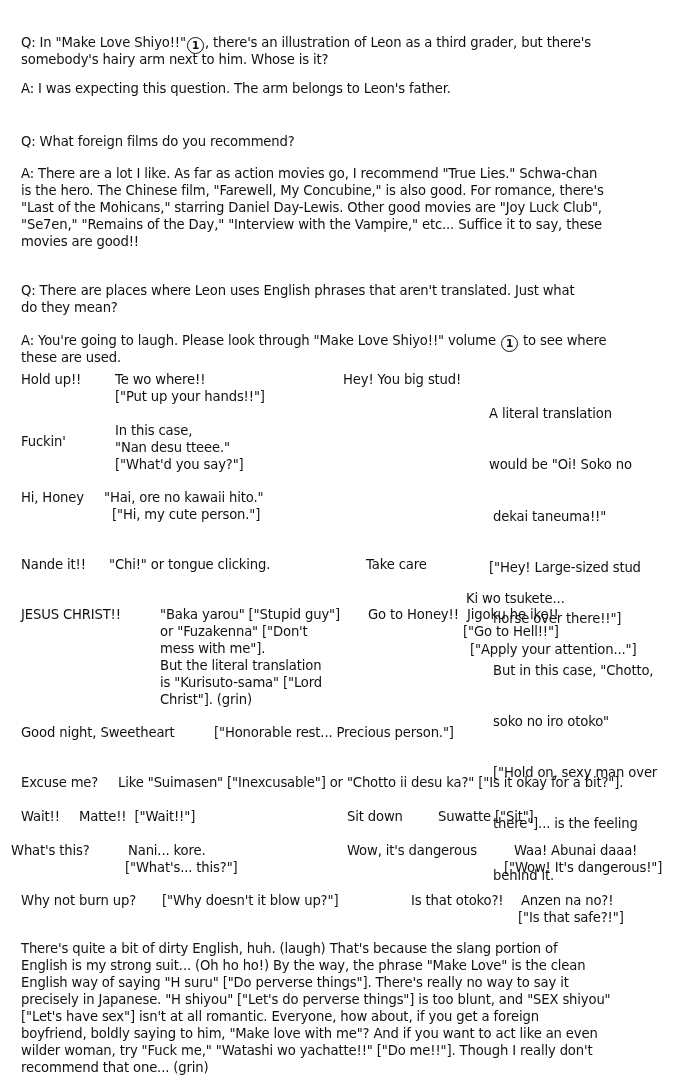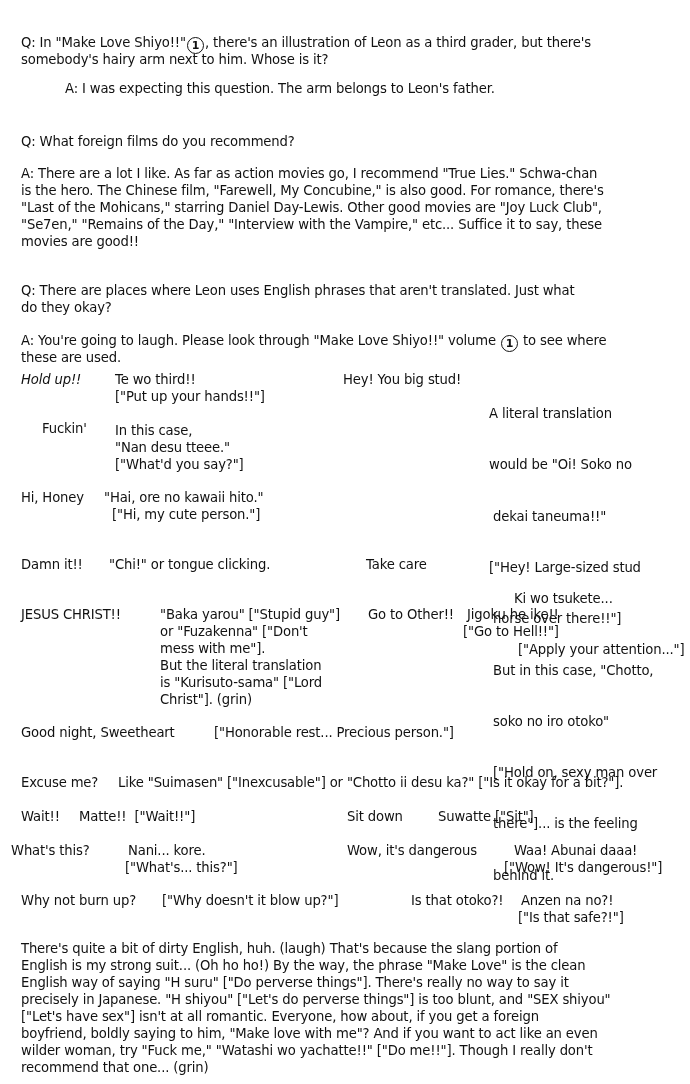--- a/index.html
+++ b/index.html
@@ -16,43 +16,43 @@
   }
   .block { position: absolute; line-height: 17px; white-space: nowrap; }
 </style>
 </head>
 <body>
 
 <div class="abs" style="left:21px; top:34px;">
   <span>Q: In "Make Love Shiyo!!"</span><span class="circ">1</span><span>, there's an illustration of Leon as a third grader, but there's</span>
 </div>
 <div class="abs" style="left:21px; top:51px;">somebody's hairy arm next to him. Whose is it?</div>
-<div class="abs" style="left:21px; top:80px;margin-left:44px;">A: I was expecting this question. The arm belongs to Leon's father.</div>
+<div class="abs" style="left:21px; top:80px;">A: I was expecting this question. The arm belongs to Leon's father.</div>
 
 <div class="abs" style="left:21px; top:133px;">Q: What foreign films do you recommend?</div>
 <div class="abs" style="left:21px; top:165px;">A: There are a lot I like. As far as action movies go, I recommend "True Lies." Schwa-chan</div>
 <div class="abs" style="left:21px; top:182px;">is the hero. The Chinese film, "Farewell, My Concubine," is also good. For romance, there's</div>
 <div class="abs" style="left:21px; top:199px;">"Last of the Mohicans," starring Daniel Day-Lewis. Other good movies are "Joy Luck Club",</div>
 <div class="abs" style="left:21px; top:216px;">"Se7en," "Remains of the Day," "Interview with the Vampire," etc... Suffice it to say, these</div>
 <div class="abs" style="left:21px; top:233px;">movies are good!!</div>
 
 <div class="abs" style="left:21px; top:282px;">Q: There are places where Leon uses English phrases that aren't translated. Just what</div>
-<div class="abs" style="left:21px; top:299px;">do they okay?</div>
+<div class="abs" style="left:21px; top:299px;">do they mean?</div>
 <div class="abs" style="left:21px; top:332px;">
   <span>A: You're going to laugh. Please look through "Make Love Shiyo!!" volume</span> <span class="circ">1</span> <span>to see where</span>
 </div>
 <div class="abs" style="left:21px; top:349px;">these are used.</div>
 
-<div class="block" style="left:21px; top:371px;font-style:italic;">Hold up!!</div>
+<div class="block" style="left:21px; top:371px;">Hold up!!</div>
 <div class="block" style="left:115px; top:371px;">
-  <div>Te wo third!!</div>
+  <div>Te wo where!!</div>
   <div> ["Put up your hands!!"]</div>
 </div>
 
-<div class="block" style="left:21px; top:420px;margin-left:21px;">Fuckin'</div>
+<div class="block" style="left:21px; top:433px;">Fuckin'</div>
 <div class="block" style="left:115px; top:422px;">
   <div>In this case,</div>
   <div>"Nan desu tteee."</div>
   <div>["What'd you say?"]</div>
 </div>
 
 <div class="block" style="left:21px; top:489px;">Hi, Honey</div>
 <div class="block" style="left:104px; top:489px;">
   <div>"Hai, ore no kawaii hito."</div>
   <div style="padding-left:8px;">["Hi, my cute person."]</div>
@@ -65,42 +65,42 @@
   <div> dekai taneuma!!"</div>
   <div>["Hey! Large-sized stud</div>
   <div> horse over there!!"]</div>
   <div> But in this case, "Chotto,</div>
   <div> soko no iro otoko"</div>
   <div> ["Hold on, sexy man over</div>
   <div> there"]... is the feeling</div>
   <div> behind it.</div>
 </div>
 
-<div class="block" style="left:21px; top:556px;">Damn it!!</div>
+<div class="block" style="left:21px; top:556px;">Nande it!!</div>
 <div class="block" style="left:109px; top:556px;">
   <div>"Chi!" or tongue clicking.</div>
 </div>
 
 <div class="block" style="left:366px; top:556px;">Take care</div>
-<div class="block" style="left:466px; top:556px; white-space:pre;margin-left:48px;">
+<div class="block" style="left:466px; top:556px; white-space:pre;">
   <div>Ki wo tsukete...</div>
   <div> ["Apply your attention..."]</div>
 </div>
 
 <div class="block" style="left:21px; top:606px;">JESUS CHRIST!!</div>
 <div class="block" style="left:160px; top:606px;">
   <div>"Baka yarou" ["Stupid guy"]</div>
   <div>or "Fuzakenna" ["Don't</div>
   <div>mess with me"].</div>
   <div>But the literal translation</div>
   <div>is "Kurisuto-sama" ["Lord</div>
   <div>Christ"]. (grin)</div>
 </div>
 
-<div class="block" style="left:368px; top:606px;">Go to Other!!</div>
+<div class="block" style="left:368px; top:606px;">Go to Honey!!</div>
 <div class="block" style="left:463px; top:606px;">
   <div style="padding-left:4px;">Jigoku he ike!!</div>
   <div>["Go to Hell!!"]</div>
 </div>
 
 <div class="block" style="left:21px; top:724px;">Good night, Sweetheart</div>
 <div class="block" style="left:214px; top:724px;">
   <div>["Honorable rest... Precious person."]</div>
 </div>
 

